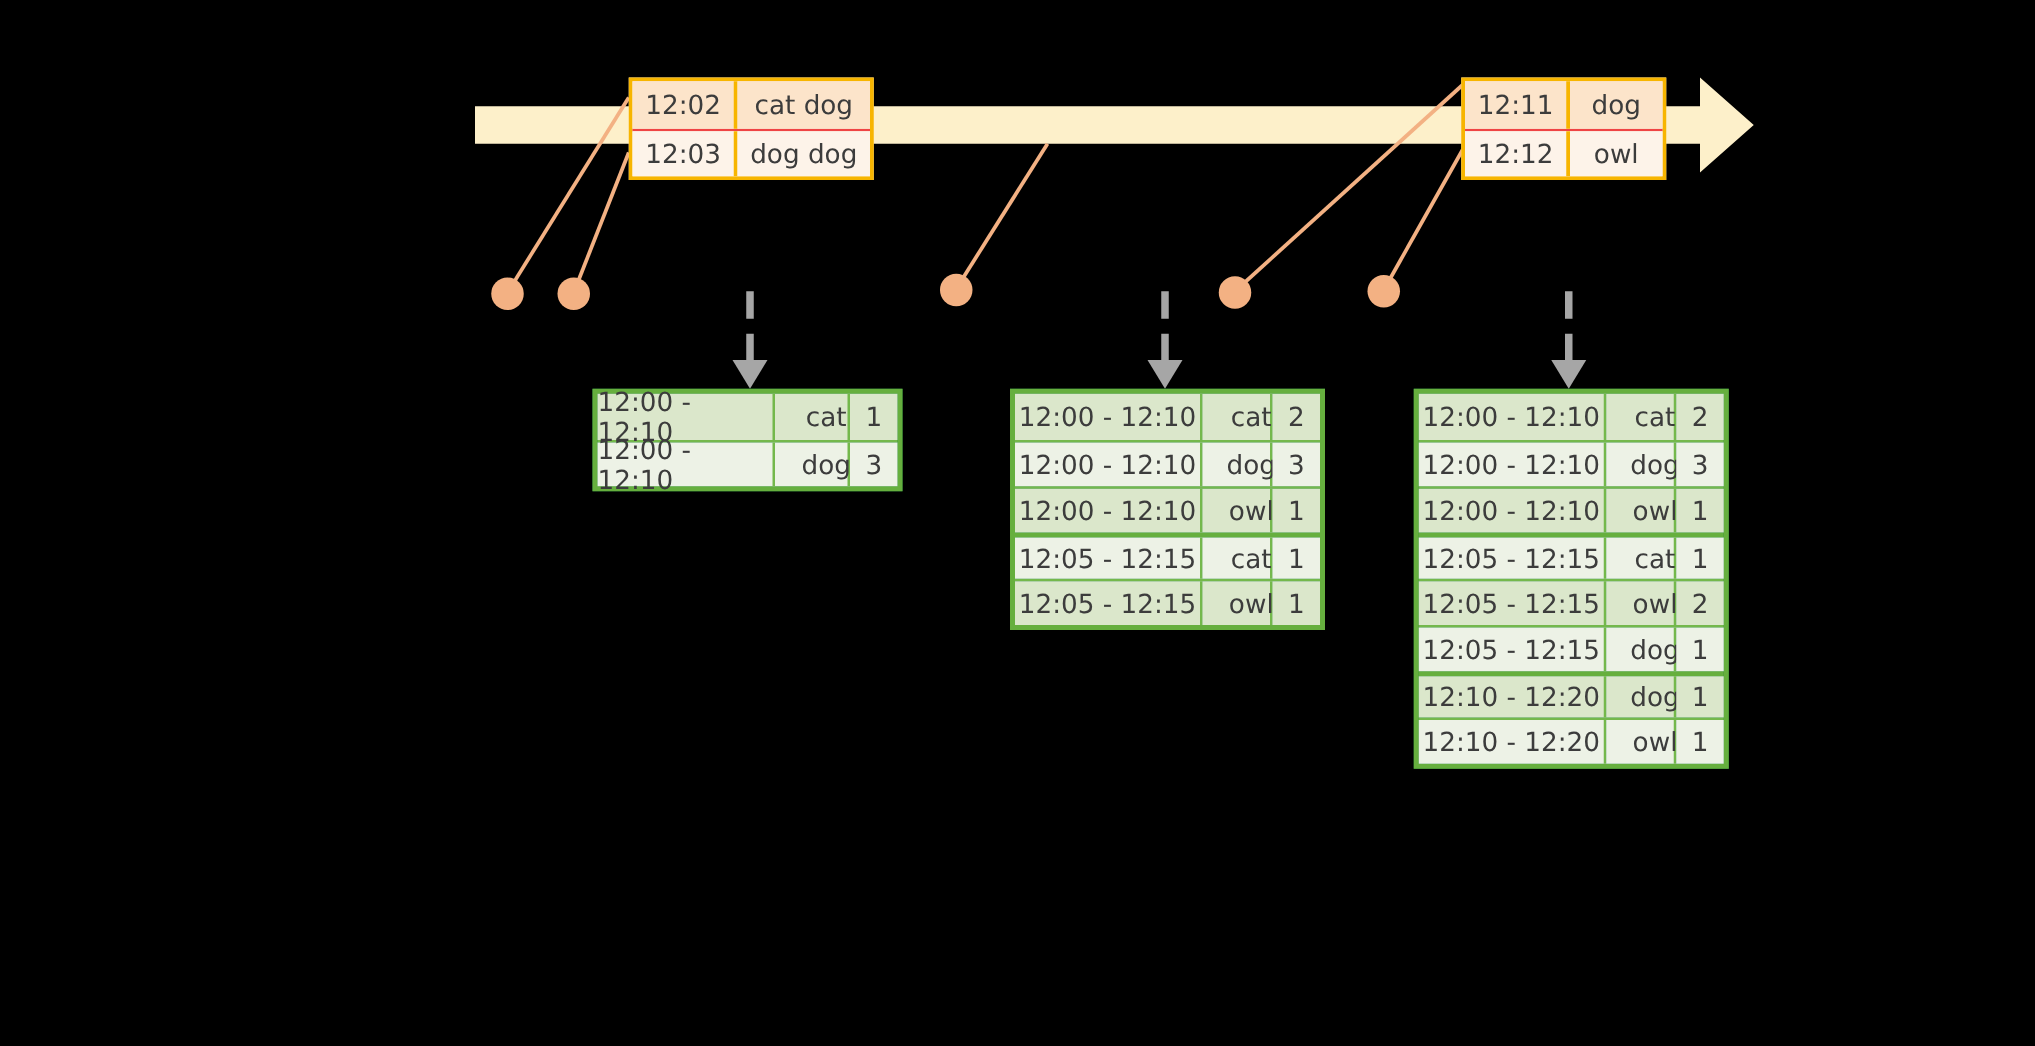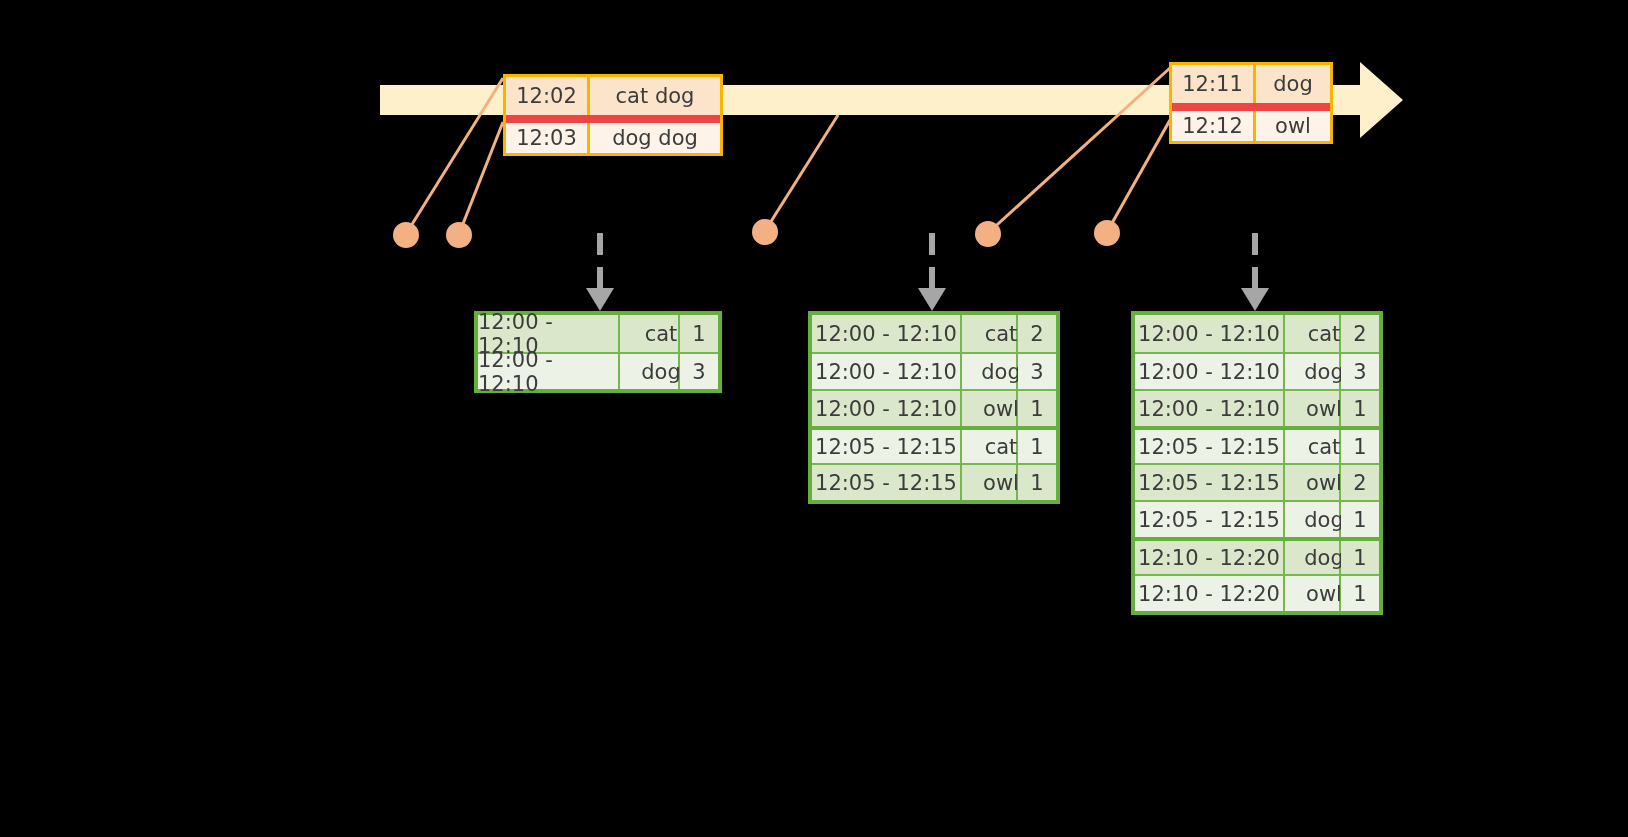--- a/index.html
+++ b/index.html
@@ -7,21 +7,21 @@
        font-family:"DejaVu Sans","Liberation Sans",sans-serif;}
   #stage{position:relative;width:1628px;height:837px;background:#000;}
 
   
   #timeline-svg{position:absolute;left:0;top:0;width:1628px;height:837px;pointer-events:none;}
 
   
   .event-box{position:absolute;border:3px solid #f7b500;box-sizing:border-box;
              background:#fdeedd;z-index:5;}
   .event-row{display:flex;height:38px;box-sizing:border-box;}
-  .event-row + .event-row{border-top:8px solid #ef4444;}
+  .event-row + .event-row{border-top:2px solid #ef4444;}
   .event-row.alt .cell{background:#fdf3e9;}
   .event-row .cell{display:flex;align-items:center;justify-content:center;
         color:#3c3c3c;font-size:21px;box-sizing:border-box;background:#fce4ca;}
   .event-row .cell.time{width:84px;border-right:3px solid #f7b500;}
   .event-row .cell.payload{flex:1;}
 
   
   .result-table{position:absolute;border:4px solid #66af3e;box-sizing:border-box;
                 background:#15803d;z-index:5;}
   .rt-row{display:flex;height:37px;box-sizing:border-box;}
@@ -77,21 +77,21 @@
       <line x1="932" y1="233" x2="932" y2="288"></line>
       <line x1="1255" y1="233" x2="1255" y2="288"></line>
     </g>
     <g fill="#a6a6a6">
       <polygon points="586,288 614,288 600,311"></polygon>
       <polygon points="918,288 946,288 932,311"></polygon>
       <polygon points="1241,288 1269,288 1255,311"></polygon>
     </g>
   </svg>
 
-  <div class="event-box" style="left:503px;top:74px;width:220px;">
+  <div class="event-box" style="left:503px;top:62px;width:196px;">
     <div class="event-row">
       <div class="cell time">12:02</div>
       <div class="cell payload">cat dog</div>
     </div>
     <div class="event-row alt">
       <div class="cell time">12:03</div>
       <div class="cell payload">dog dog</div>
     </div>
   </div>
 

